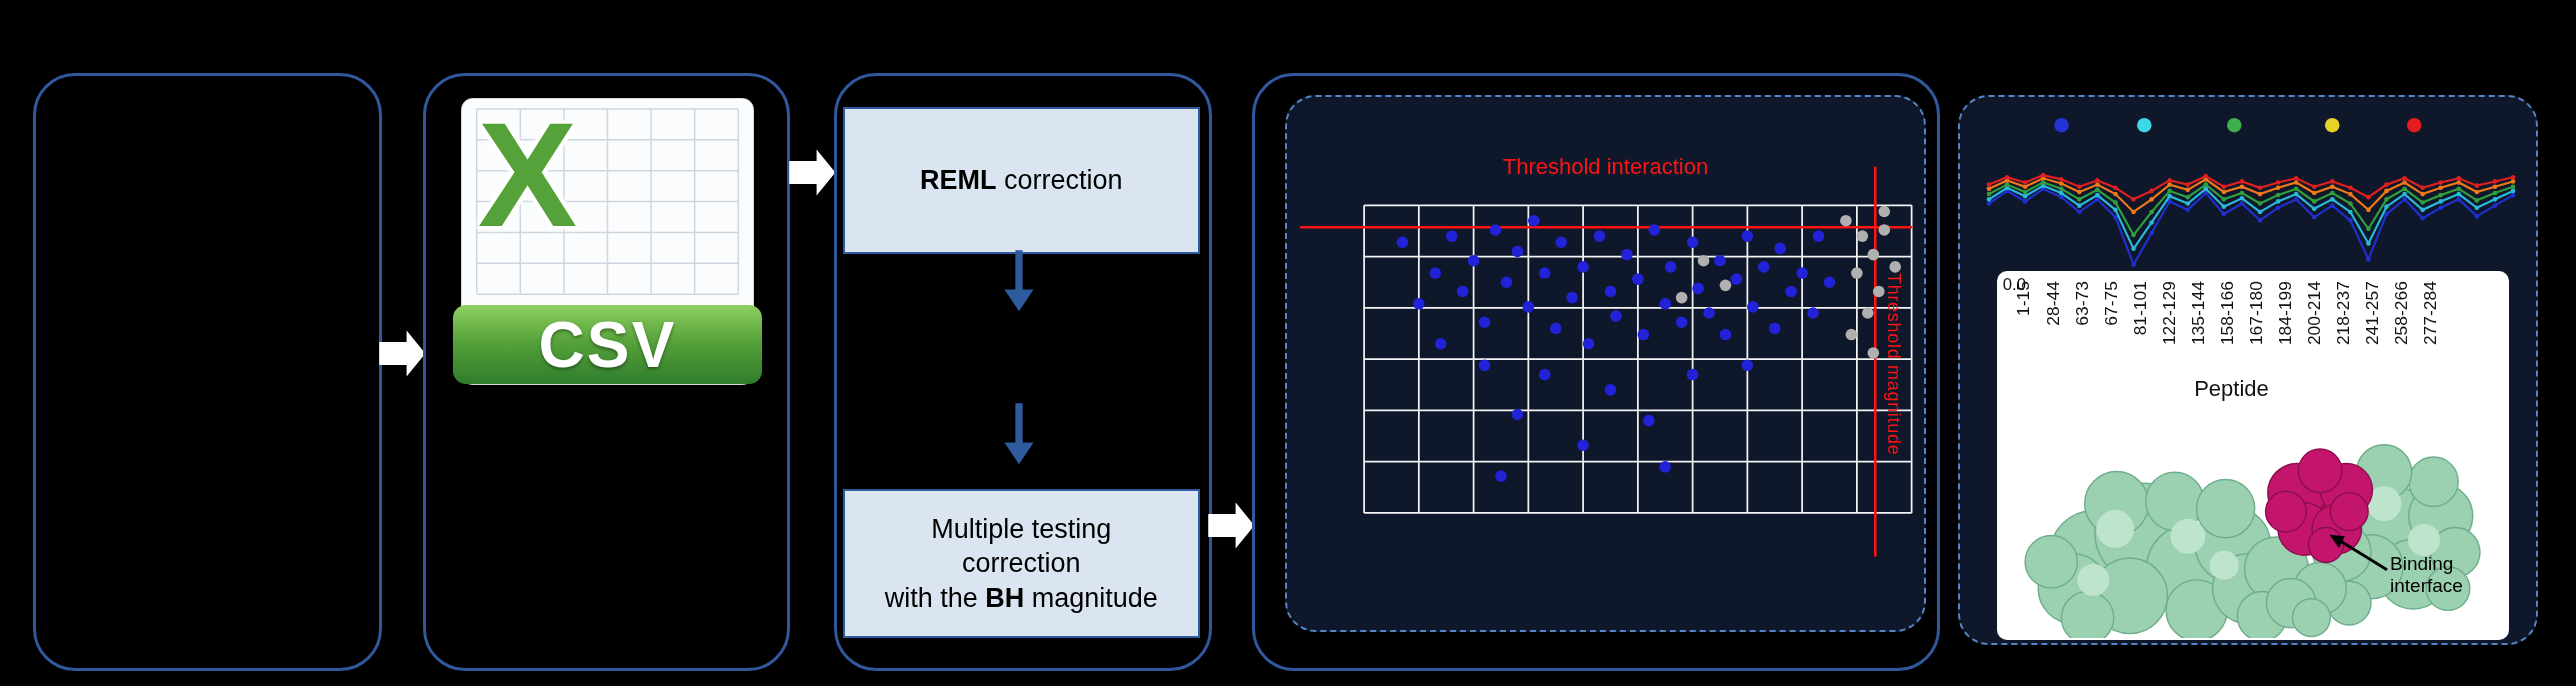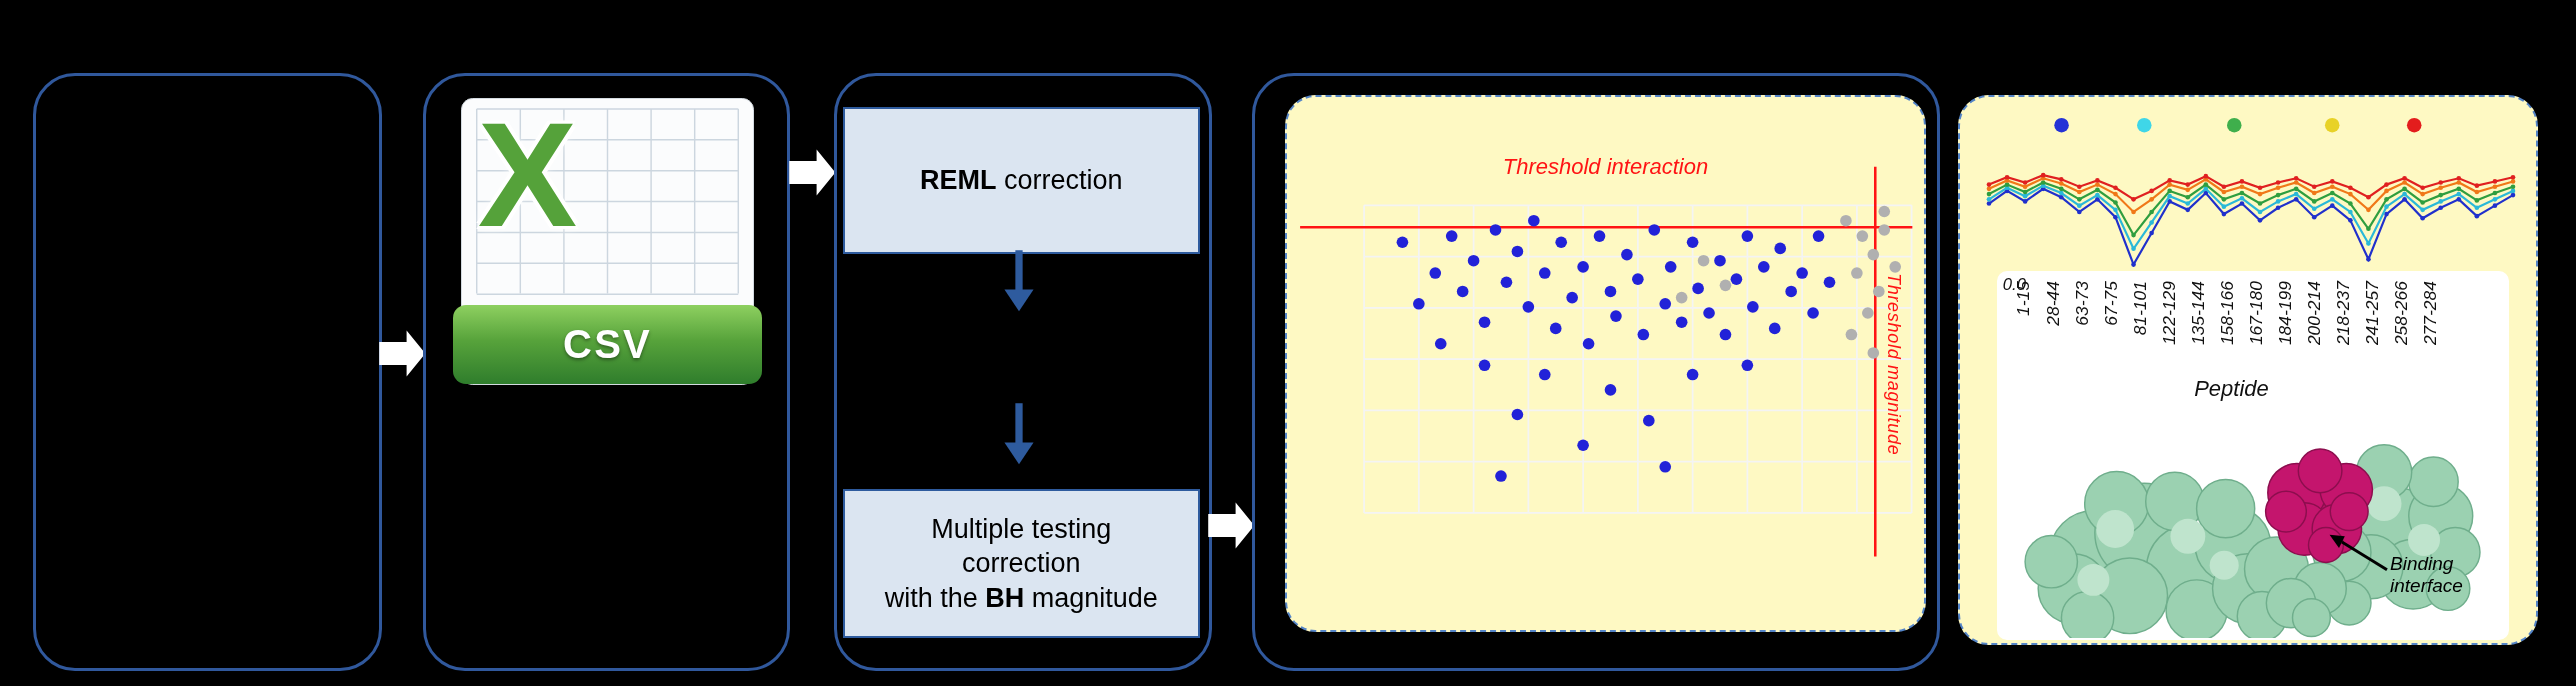--- a/index.html
+++ b/index.html
@@ -5,21 +5,21 @@
   html,body{margin:0;padding:0;background:#000;}
   body{width:2576px;height:687px;position:relative;overflow:hidden;font-family:"Liberation Sans",sans-serif;}
   .stage{position:absolute;inset:0;background:#000;}
 
   .panel{position:absolute;top:73px;height:592px;border:3.6px solid #30589c;border-radius:42px;background:#000;}
   #panel-input{left:33px;width:343px;}
   #panel-csv{left:423px;width:361px;}
   #panel-pipeline{left:834px;width:372px;}
   #panel-global{left:1252px;width:682px;}
 
-  .dashed-box{position:absolute;border:2.9px dashed #5585c7;border-radius:30.5px;background:#fef9c3;font-style:italic;}
+  .dashed-box{position:absolute;border:2.9px dashed #5585c7;border-radius:30.5px;background:#0f172a;}
   #global-dashed{left:30px;top:19px;width:637px;height:533px;}
   #panel-local{left:1958px;top:95px;width:576px;height:546px;}
 
   .flow-arrow{position:absolute;width:48px;height:49px;}
   #arrow1{left:379px;top:329px;}
   #arrow2{left:789px;top:148px;}
   #arrow3{left:1208px;top:501px;}
 
   .step-box{position:absolute;left:5.8px;width:353px;background:#dbe5f1;border:2.2px solid #2e5b9e;
     display:flex;align-items:center;justify-content:center;text-align:center;
@@ -30,21 +30,21 @@
   .down-arrow{position:absolute;left:166px;width:32px;height:63px;}
   #da-0{top:174px;}
   #da-1{top:327px;}
 
   .csv-icon{position:absolute;left:35px;top:22px;width:291px;height:285px;background:#fbfcfd;
     border:1.5px solid #d3dae0;border-radius:11.6px;}
   #csv-grid-svg{position:absolute;left:5.8px;top:4.4px;width:279px;height:195px;}
   .csv-x{position:absolute;left:0px;top:-10.2px;width:131px;text-align:center;font-size:149px;font-weight:bold;color:#55a23a;
     text-shadow:2.9px 2.9px 0 #fff,-2.9px -2.9px 0 #fff,2.9px -2.9px 0 #fff,-2.9px 2.9px 0 #fff,0 0 11.6px #fff;}
   .csv-banner{position:absolute;left:-8.7px;right:-8.7px;bottom:0px;height:79px;border-radius:13px;
-    background:linear-gradient(180deg,#8ed060,#57a33b 45%,#2f7d2c);color:#fff;font-weight:bold;font-size:40px;
+    background:linear-gradient(180deg,#8ed060,#57a33b 45%,#2f7d2c);color:#fff;font-weight:bold;font-size:64px;
     letter-spacing:2.2px;display:flex;align-items:center;justify-content:center;text-shadow:0 2.2px 3.6px rgba(0,0,0,0.4);}
 
   #scatter-svg{position:absolute;left:0;top:0;width:637px;height:533px;}
   .scatter-title{position:absolute;top:57px;left:0;width:100%;text-align:center;color:#ff1414;font-size:22px;}
   .scatter-side-label{position:absolute;left:596px;top:176px;color:#ff1414;font-size:18px;writing-mode:vertical-rl;letter-spacing:0.7px;}
 
   #profile-svg{position:absolute;left:20.4px;top:13px;width:539px;height:164px;}
   .white-panel{position:absolute;left:37px;top:174px;width:512px;height:369px;background:#fff;border-radius:10px;}
   .y-tick{position:absolute;left:5.8px;top:4.4px;font-size:16.7px;color:#111;}
   #xlabels-svg{position:absolute;left:20.4px;top:0;width:465px;height:122px;}

